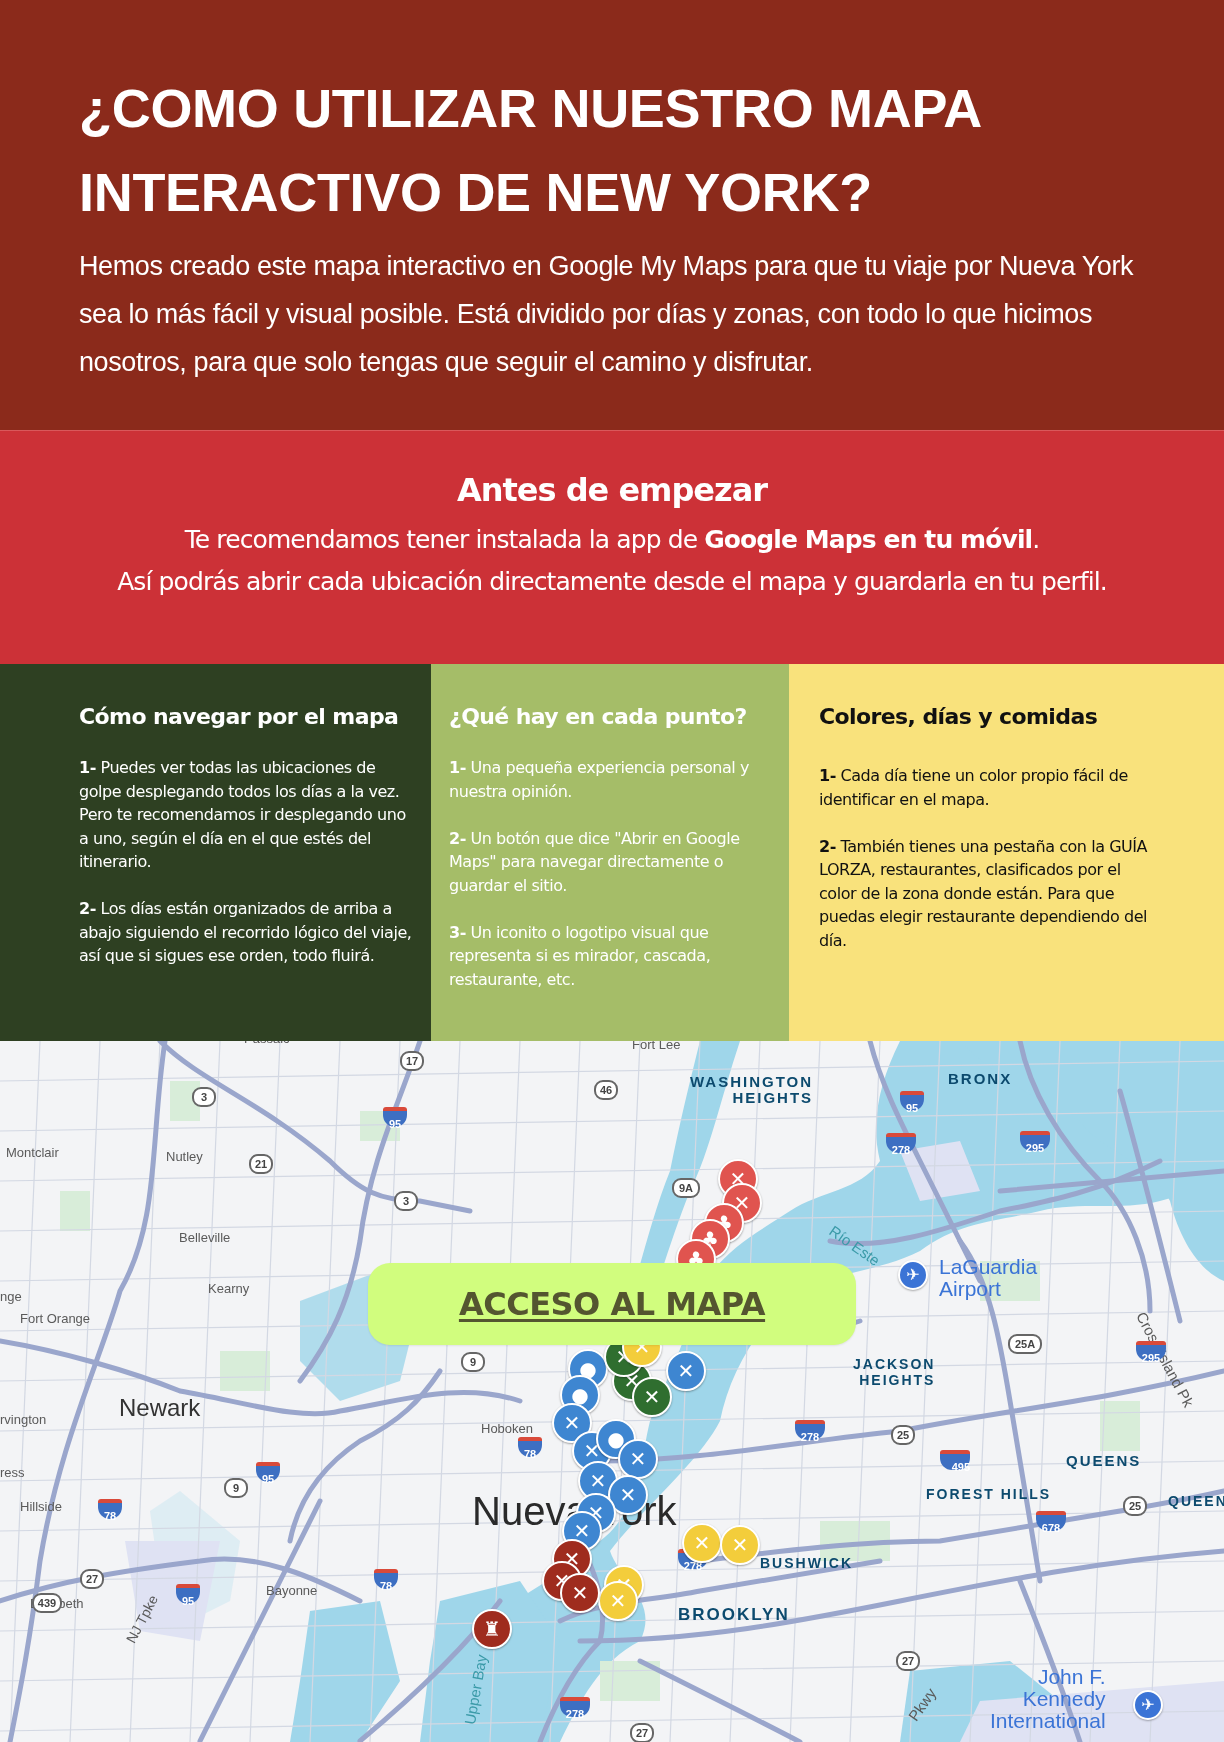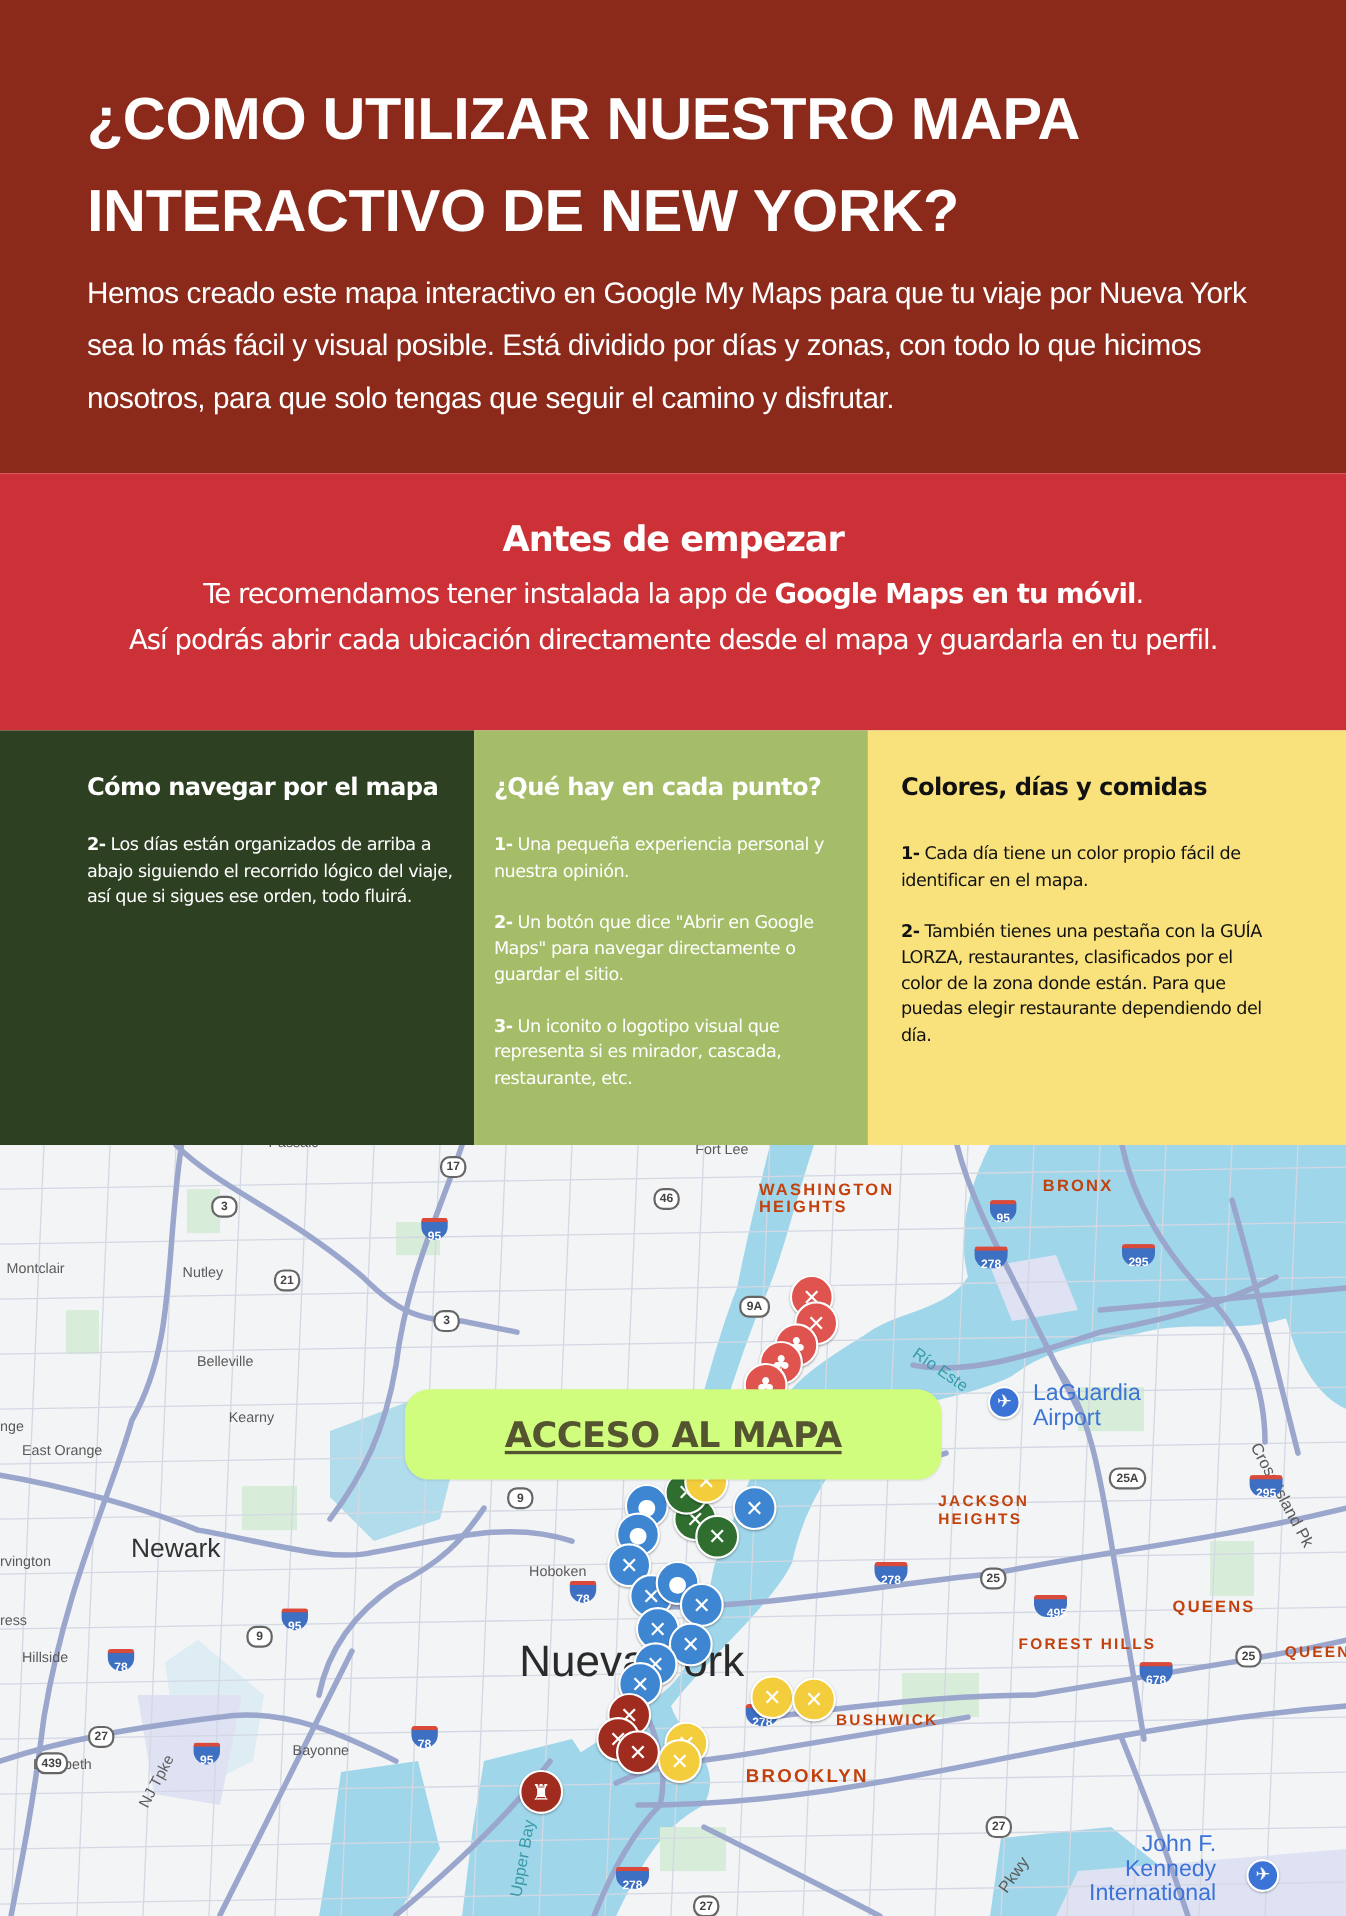--- a/index.html
+++ b/index.html
@@ -64,21 +64,21 @@
   .c3 h3 { left: 30px; }
   .c3 .body { left: 30px; top: 100px; width: 340px; }
 
   
   .map { position: absolute; left: 0; top: 1041px; width: 1224px; height: 701px; overflow: hidden; background: #f3f4f6; }
   .map svg.base { position: absolute; left: 0; top: 0; }
   .lbl { position: absolute; color: #555; font-family: "Liberation Sans", sans-serif; white-space: nowrap; }
   .lbl.city { font-size: 13px; color: #5a5a5a; }
   .lbl.big { font-size: 24px; color: #333; font-weight: 400; }
   .lbl.huge { font-size: 40px; color: #2a2a2a; }
-  .lbl.dist { font-size: 15px; letter-spacing: 2px; font-weight: 700; color: #c2410c; line-height: 16px; text-align: left; }
+  .lbl.dist { font-size: 15px; letter-spacing: 2px; font-weight: 700; color: #0c4a6e; line-height: 16px; text-align: right; }
   .lbl.airport { font-size: 21px; color: #3b74d6; line-height: 22px; }
   .lbl.water { font-size: 15px; color: #3a9aa8; }
   .shield {
     position: absolute; width: 24px; height: 20px; border: 2px solid #666; border-radius: 9px;
     background: #fff; font-size: 11px; font-weight: 700; color: #444; text-align: center; line-height: 16px;
     font-family: "Liberation Sans", sans-serif;
   }
   .ishield {
     position: absolute; width: 24px; height: 20px; border-radius: 3px 3px 12px 12px;
     background: #3d6fc2; color: #fff; font-size: 11px; font-weight: 700; text-align: center;
@@ -120,20 +120,21 @@
   <div class="line l2">Así podrás abrir cada ubicación directamente desde el mapa y guardarla en tu perfil.</div>
   <div class="line l1">
     <span>Te recomendamos tener instalada la app de </span><b>Google Maps en tu móvil</b><span>.</span>
   </div>
 </section>
 
 <section class="cols">
   <div class="col c1">
     <h3>Cómo navegar por el mapa</h3>
     <div class="body">
+      <div class="item"><b>1-</b><span> Puedes ver todas las ubicaciones de golpe desplegando todos los días a la vez. Pero te recomendamos ir desplegando uno a uno, según el día en el que estés del itinerario.</span></div>
       <div class="item"><b>2-</b><span> Los días están organizados de arriba a abajo siguiendo el recorrido lógico del viaje, así que si sigues ese orden, todo fluirá.</span></div>
     </div>
   </div>
   <div class="col c2">
     <h3>¿Qué hay en cada punto?</h3>
     <div class="body">
       <div class="item"><b>1-</b><span> Una pequeña experiencia personal y nuestra opinión.</span></div>
       <div class="item"><b>2-</b><span> Un botón que dice "Abrir en Google Maps" para navegar directamente o guardar el sitio.</span></div>
       <div class="item"><b>3-</b><span> Un iconito o logotipo visual que representa si es mirador, cascada, restaurante, etc.</span></div>
     </div>
@@ -238,21 +239,21 @@
       <path d="M1020 540 C1040 590 1060 640 1080 701"></path>
     </g>
   </svg>
 
   <span class="lbl city" style="left:244px;top:-10px;">Passaic</span>
   <span class="lbl city" style="left:6px;top:104px;">Montclair</span>
   <span class="lbl city" style="left:166px;top:108px;">Nutley</span>
   <span class="lbl city" style="left:179px;top:189px;">Belleville</span>
   <span class="lbl city" style="left:208px;top:240px;">Kearny</span>
   <span class="lbl city" style="left:0;top:248px;">nge</span>
-  <span class="lbl city" style="left:20px;top:270px;">East Orange</span>
+  <span class="lbl city" style="left:20px;top:270px;">Fort Orange</span>
   <span class="lbl big" style="left:119px;top:353px;">Newark</span>
   <span class="lbl city" style="left:0;top:371px;">rvington</span>
   <span class="lbl city" style="left:0;top:424px;">ress</span>
   <span class="lbl city" style="left:20px;top:458px;">Hillside</span>
   <span class="lbl city" style="left:30px;top:555px;">Elizabeth</span>
   <span class="lbl city" style="left:266px;top:542px;">Bayonne</span>
   <span class="lbl city" style="left:116px;top:570px;font-size:14px;transform:rotate(-62deg);">NJ Tpke</span>
   <span class="lbl city" style="left:632px;top:-4px;">Fort Lee</span>
   <span class="lbl dist" style="left:690px;top:33px;white-space:pre;">WASHINGTON
 HEIGHTS</span>

